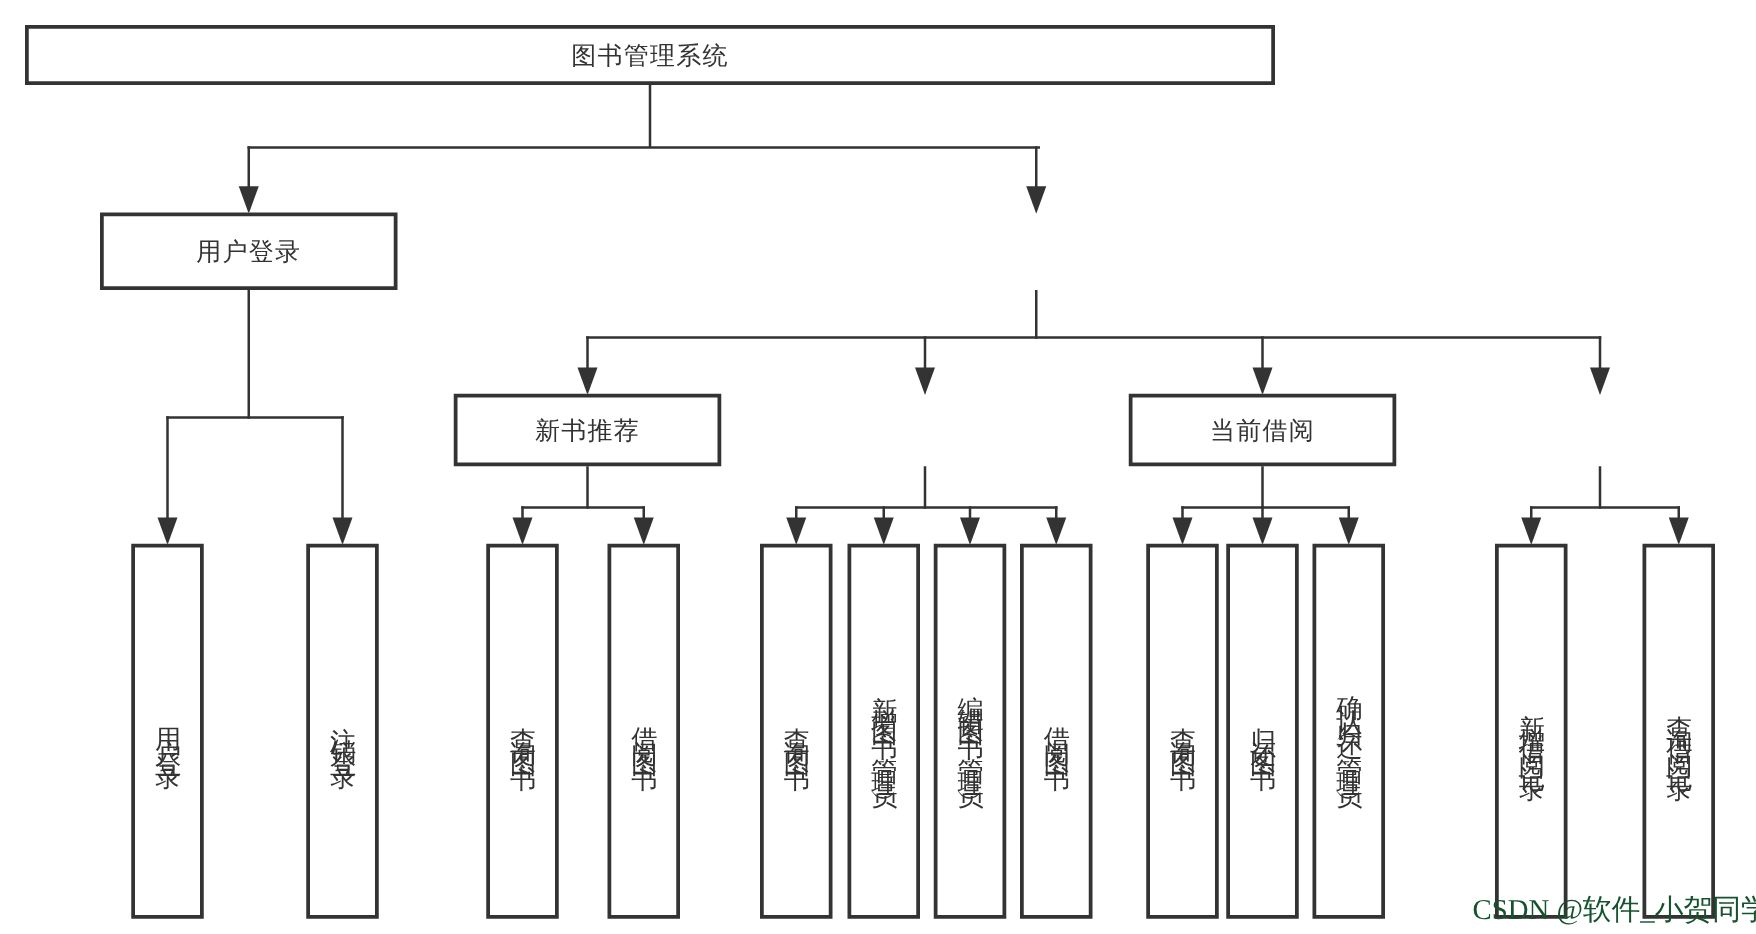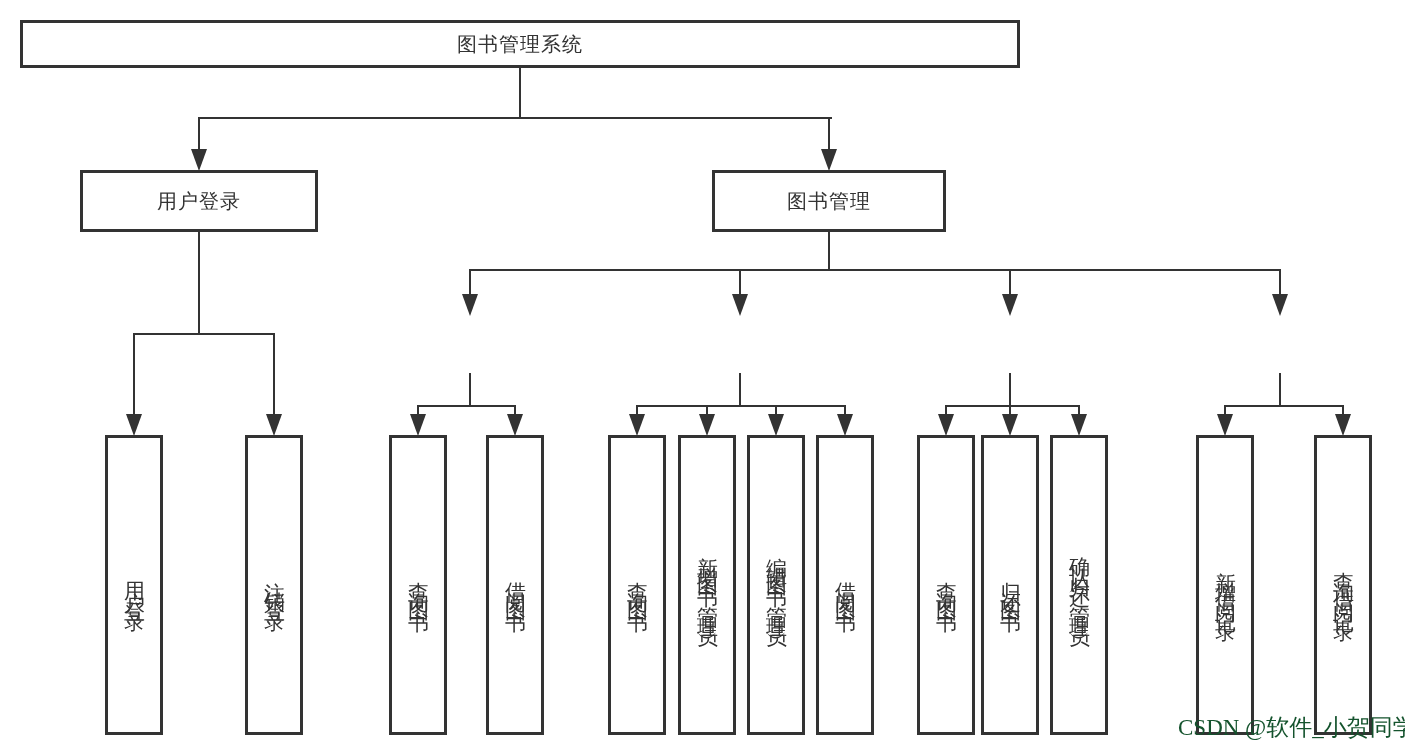--- a/index.html
+++ b/index.html
@@ -60,42 +60,45 @@
   <div class="vline" style="left:519px;top:68px;height:50px"></div>
   <div class="hline" style="left:198px;top:117px;width:634px"></div>
   <div class="vline" style="left:198px;top:117px;height:34px"></div>
   <div class="arrow" style="left:191px;top:149px"></div>
   <div class="vline" style="left:828px;top:117px;height:34px"></div>
   <div class="arrow" style="left:821px;top:149px"></div>
 
   <div class="node" style="left:80px;top:170px;width:238px;height:62px">
     <span class="lbl">用户登录</span>
   </div>
-  <div class="node" style="left:712px;top:170px;width:234px;height:62px">
-    <span class="lbl">图书管理</span>
-  </div>
 
   <div class="vline" style="left:198px;top:232px;height:103px"></div>
   <div class="hline" style="left:133px;top:333px;width:142px"></div>
   <div class="vline" style="left:133px;top:333px;height:83px"></div>
   <div class="arrow" style="left:126px;top:414px"></div>
   <div class="vline" style="left:273px;top:333px;height:83px"></div>
   <div class="arrow" style="left:266px;top:414px"></div>
 
   <div class="vline" style="left:828px;top:232px;height:39px"></div>
   <div class="hline" style="left:469px;top:269px;width:812px"></div>
   <div class="vline" style="left:469px;top:269px;height:27px"></div>
   <div class="arrow" style="left:462px;top:294px"></div>
   <div class="vline" style="left:739px;top:269px;height:27px"></div>
   <div class="arrow" style="left:732px;top:294px"></div>
   <div class="vline" style="left:1009px;top:269px;height:27px"></div>
   <div class="arrow" style="left:1002px;top:294px"></div>
   <div class="vline" style="left:1279px;top:269px;height:27px"></div>
   <div class="arrow" style="left:1272px;top:294px"></div>
 
+  <div class="node" style="left:363px;top:315px;width:214px;height:58px">
+    <span class="lbl">新书推荐</span>
+  </div>
+  <div class="node" style="left:903px;top:315px;width:214px;height:58px">
+    <span class="lbl">当前借阅</span>
+  </div>
 
   <div class="vline" style="left:469px;top:373px;height:34px"></div>
   <div class="hline" style="left:417px;top:405px;width:99px"></div>
   <div class="vline" style="left:417px;top:405px;height:11px"></div>
   <div class="arrow" style="left:410px;top:414px"></div>
   <div class="vline" style="left:514px;top:405px;height:11px"></div>
   <div class="arrow" style="left:507px;top:414px"></div>
 
   <div class="vline" style="left:739px;top:373px;height:34px"></div>
   <div class="hline" style="left:636px;top:405px;width:210px"></div>

